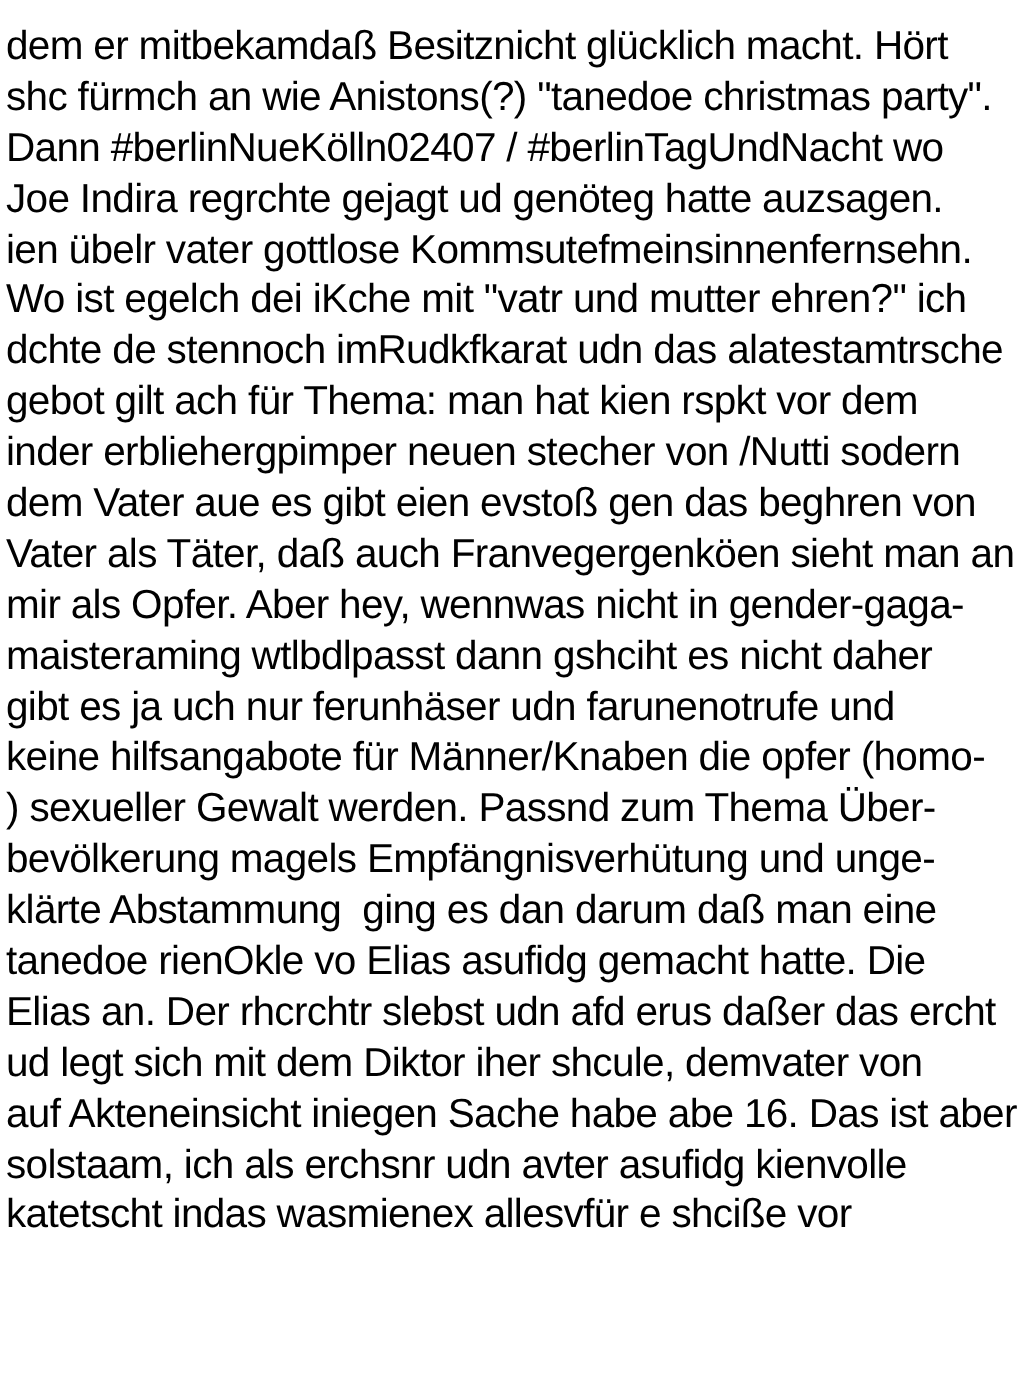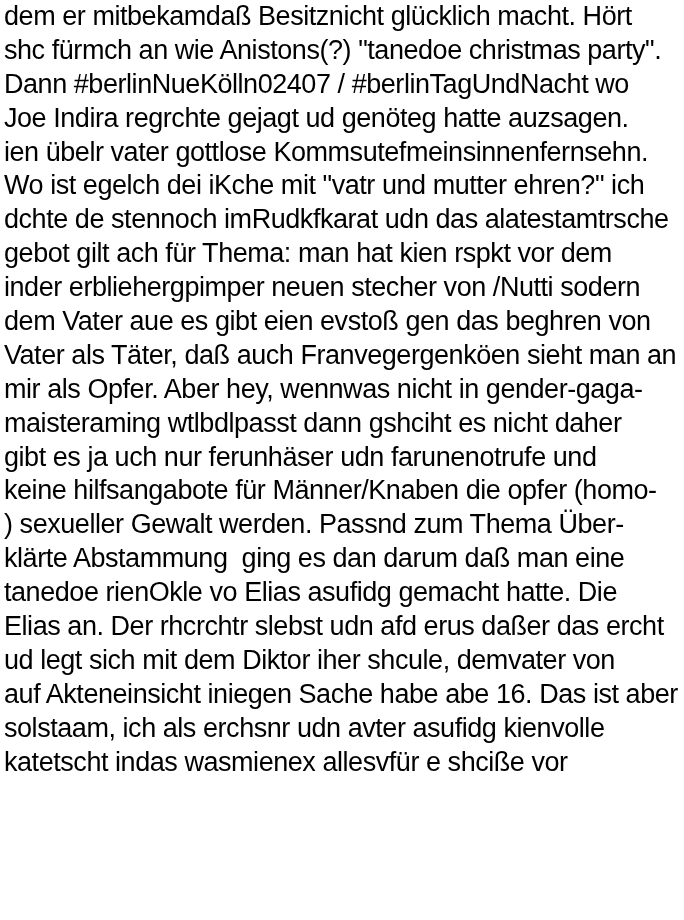--- a/index.html
+++ b/index.html
@@ -9,21 +9,21 @@
   }
   body {
     width: 684px;
     height: 920px;
     overflow: hidden;
   }
   .text-block {
     box-sizing: border-box;
     width: 684px;
     height: 920px;
-    padding: 0 0 0 4px;
+    padding: 14px 0 0 4px;
     font-family: "Liberation Sans", sans-serif;
     font-size: 27px;
     line-height: 33.9px;
     color: #000000;
     letter-spacing: -0.45px;
   }
   .text-line {
     white-space: pre;
     height: 33.9px;
     overflow: visible;
@@ -42,20 +42,21 @@
     <div class="text-line">dchte de stennoch imRudkfkarat udn das alatestamtrsche</div>
     <div class="text-line">gebot gilt ach für Thema: man hat kien rspkt vor dem</div>
     <div class="text-line">inder erbliehergpimper neuen stecher von /Nutti sodern</div>
     <div class="text-line">dem Vater aue es gibt eien evstoß gen das beghren von</div>
     <div class="text-line">Vater als Täter, daß auch Franvegergenköen sieht man an</div>
     <div class="text-line">mir als Opfer. Aber hey, wennwas nicht in gender-gaga-</div>
     <div class="text-line">maisteraming wtlbdlpasst dann gshciht es nicht daher</div>
     <div class="text-line">gibt es ja uch nur ferunhäser udn farunenotrufe und</div>
     <div class="text-line">keine hilfsangabote für Männer/Knaben die opfer (homo-</div>
     <div class="text-line">) sexueller Gewalt werden. Passnd zum Thema Über-</div>
+    <div class="text-line">bevölkerung magels Empfängnisverhütung und unge-</div>
     <div class="text-line">klärte Abstammung  ging es dan darum daß man eine</div>
     <div class="text-line">tanedoe rienOkle vo Elias asufidg gemacht hatte. Die</div>
     <div class="text-line">Elias an. Der rhcrchtr slebst udn afd erus daßer das ercht</div>
     <div class="text-line">ud legt sich mit dem Diktor iher shcule, demvater von</div>
     <div class="text-line">auf Akteneinsicht iniegen Sache habe abe 16. Das ist aber</div>
     <div class="text-line">solstaam, ich als erchsnr udn avter asufidg kienvolle</div>
     <div class="text-line">katetscht indas wasmienex allesvfür e shciße vor</div>
   </div>
 
 </body></html>

